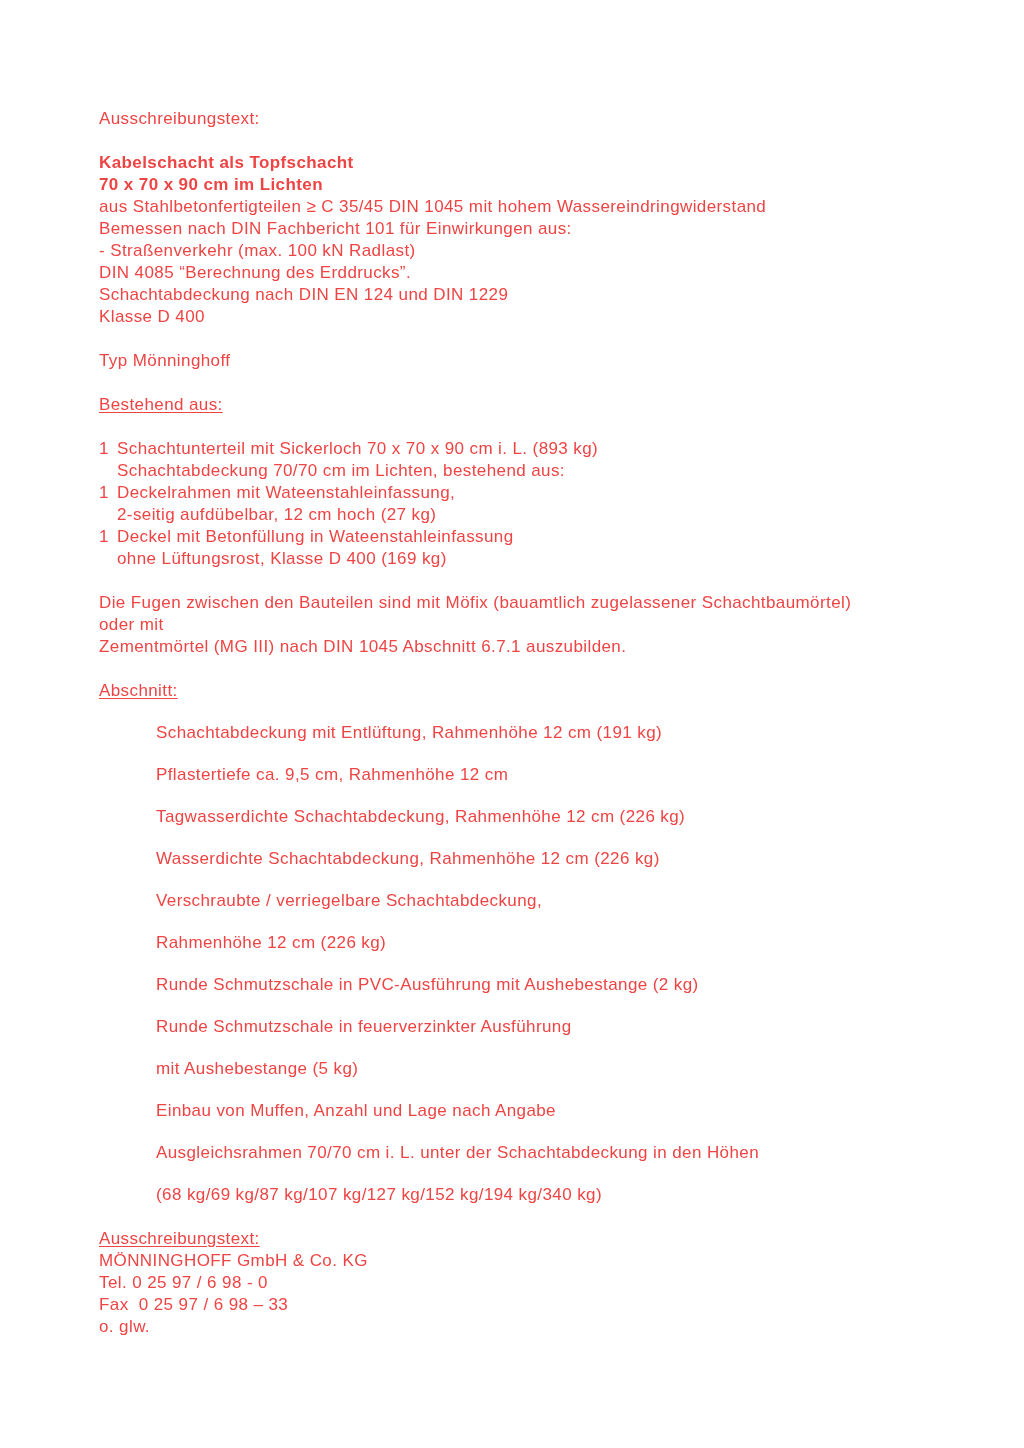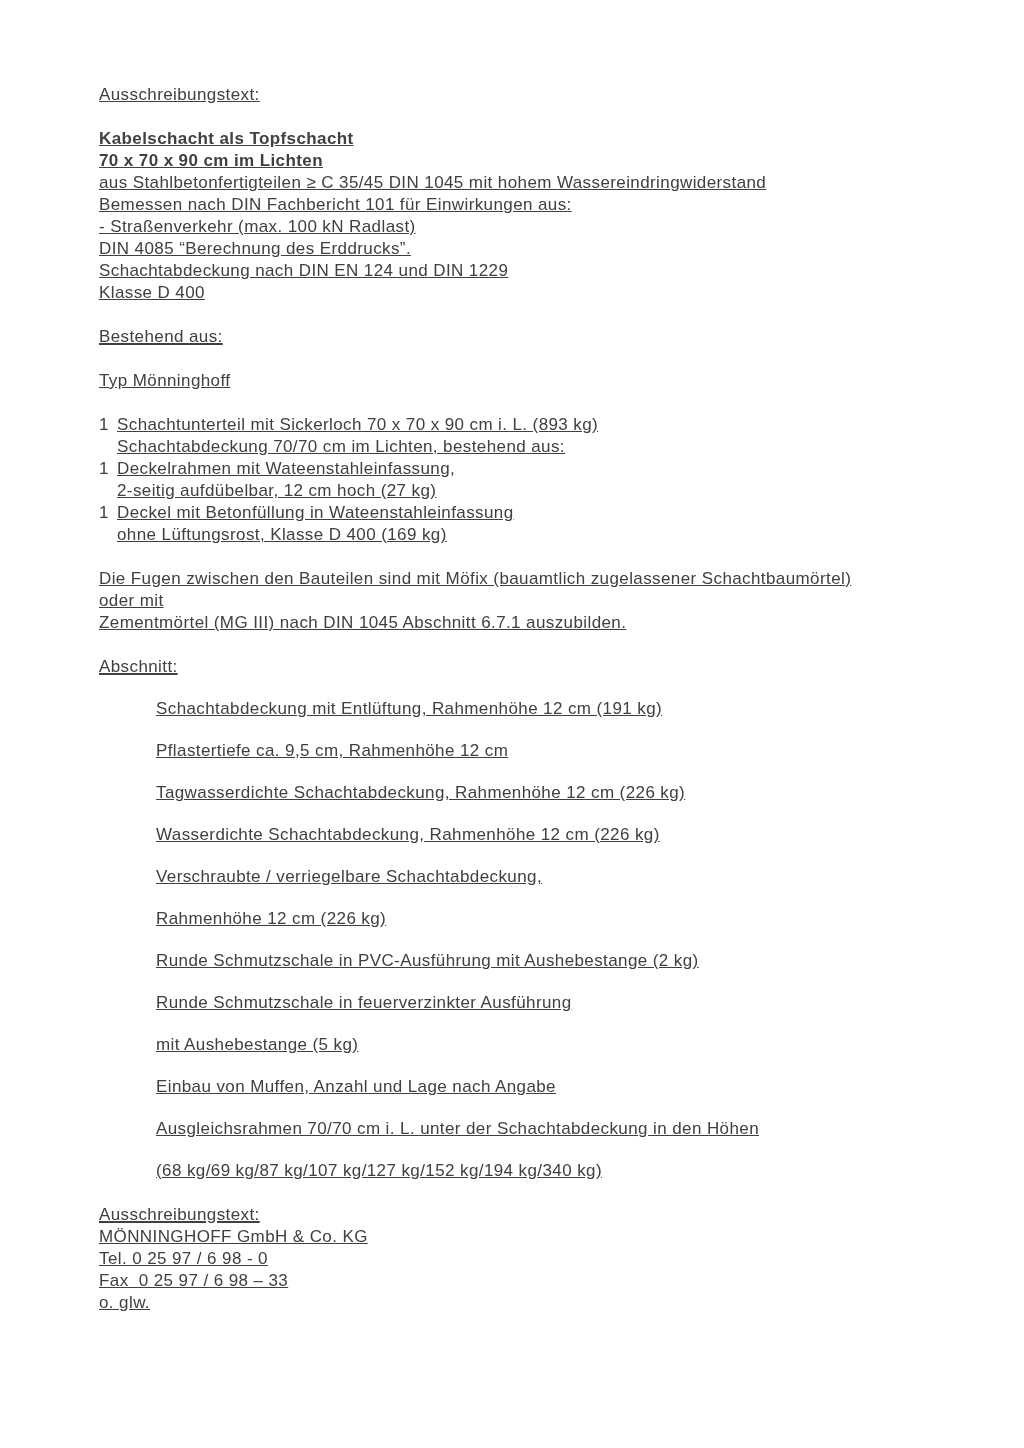--- a/index.html
+++ b/index.html
@@ -12,27 +12,26 @@
   .page {
     position: relative;
     width: 1024px;
     height: 1448px;
     background: #ffffff;
     overflow: hidden;
   }
   .content {
     position: absolute;
     left: 99px;
-    top: 84px;
+    top: 108px;
     width: 880px;
     font-size: 17px;
     line-height: 22px;
     letter-spacing: 0.4px;
-    color: #404040;
-    text-decoration: underline;
+    color: #ef4444;
   }
   .line { white-space: pre-wrap; }
   .bold { font-weight: bold; }
   .underline { text-decoration: underline; text-underline-offset: 2px; }
   .gap { margin-top: 22px; }
   .prefix { display: inline-block; width: 18px; }
   .optional-list .line { padding-left: 57px; margin-top: 20px; }
 </style>
 </head>
 <body>
@@ -54,23 +53,23 @@
           <p class="line">- Straßenverkehr (max. 100 kN Radlast)</p>
 
           <p class="line">DIN 4085 “Berechnung des Erddrucks”.</p>
 
           <p class="line">Schachtabdeckung nach DIN EN 124 und DIN 1229</p>
 
           <p class="line">Klasse D 400</p>
         </div>
     </div>
 
+    <p class="line gap">Typ Mönninghoff</p>
+
     <p class="line gap"><span class="underline">Bestehend aus:</span></p>
-
-    <p class="line gap">Typ Mönninghoff</p>
 
     <div class="gap">
 
         <p class="line"><span class="prefix">1</span><span>Schachtunterteil mit Sickerloch 70 x 70 x 90 cm i. L. (893 kg)</span></p>
 
         <p class="line"><span class="prefix"></span><span>Schachtabdeckung 70/70 cm im Lichten, bestehend aus:</span></p>
 
         <p class="line"><span class="prefix">1</span><span>Deckelrahmen mit Wateenstahleinfassung,</span></p>
 
         <p class="line"><span class="prefix"></span><span>2-seitig aufdübelbar, 12 cm hoch (27 kg)</span></p>

